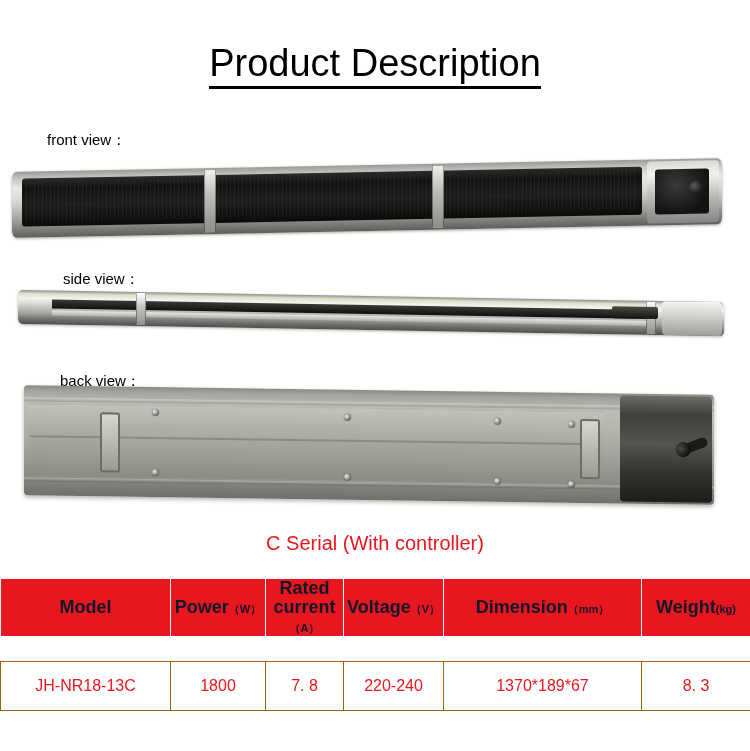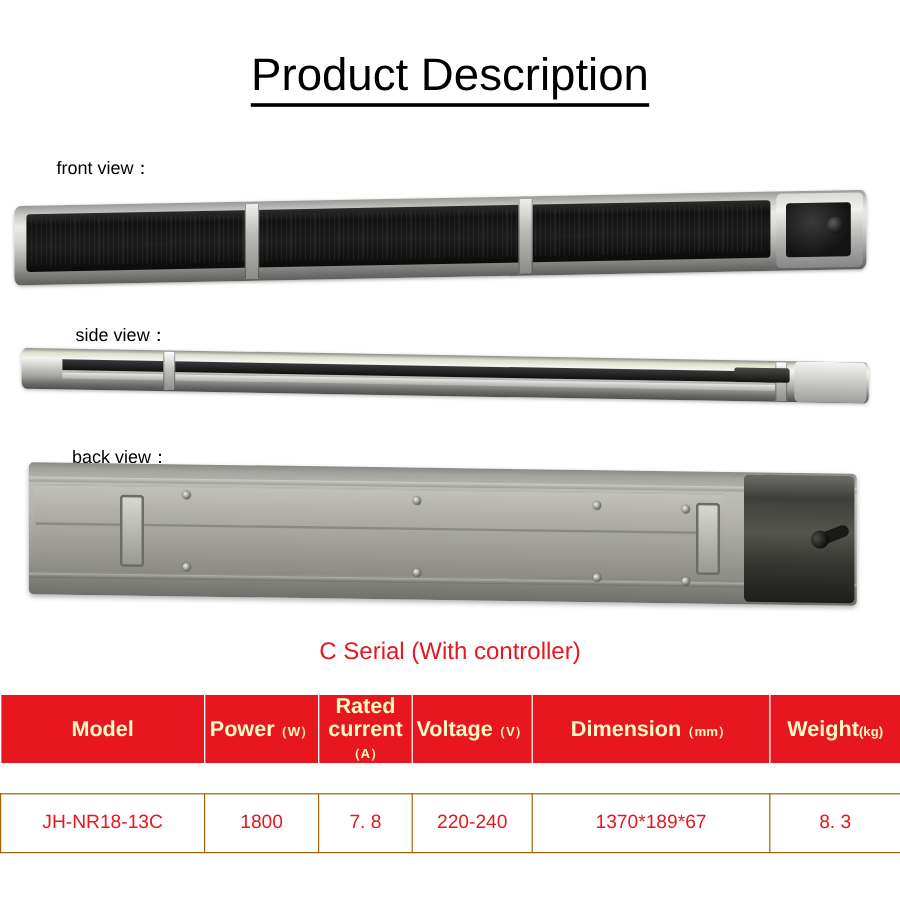--- a/index.html
+++ b/index.html
@@ -289,21 +289,21 @@
   .spec-table {
     position: absolute;
     top: 578px;
     left: 0;
     width: 750px;
     border-collapse: collapse;
     table-layout: fixed;
   }
   .spec-table th {
     background: #e8171f;
-    color: #fef9c3;
+    color: #0f172a;
     font-size: 18px;
     font-weight: bold;
     height: 44px;
     border: 1px solid #ffffff;
     text-align: center;
     vertical-align: middle;
     padding: 0 2px;
     line-height: 1.05;
   }
   .spec-table th .unit {

